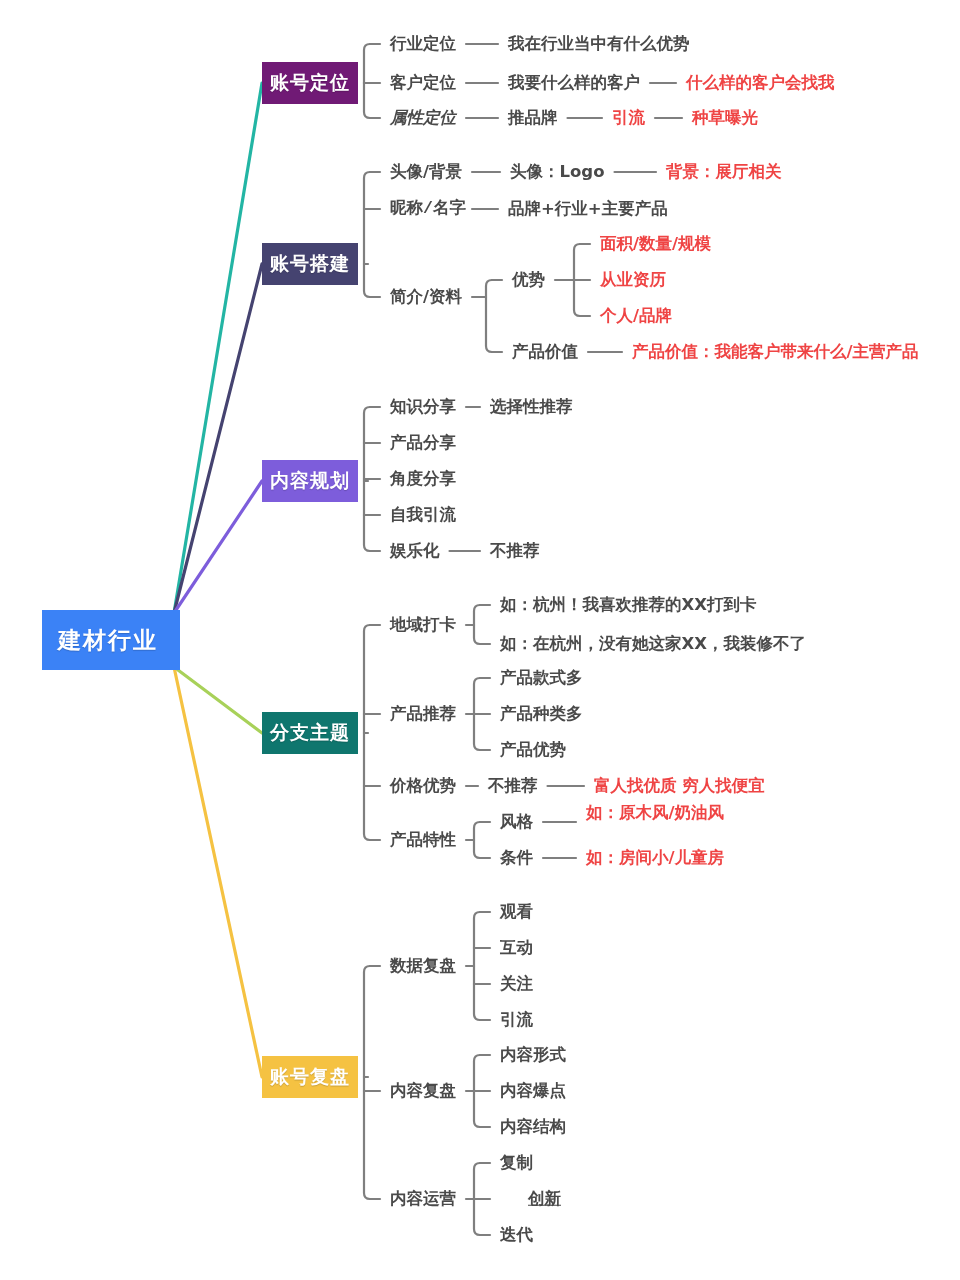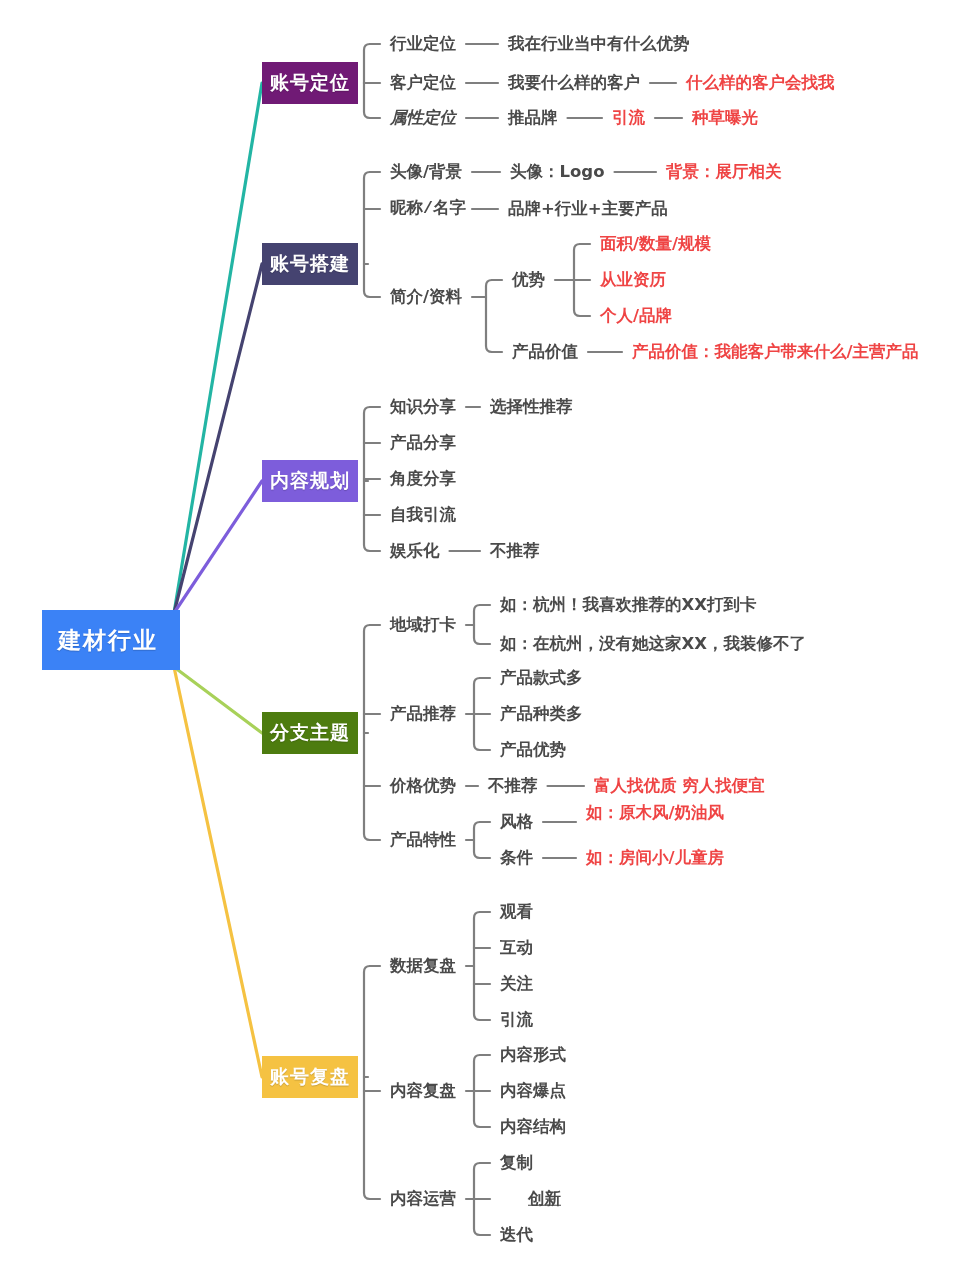--- a/index.html
+++ b/index.html
@@ -181,21 +181,21 @@
       <div class="node" style="left: 262px; top: 460px; width: 96px; height: 42px; background: rgb(125, 93, 219);">
         <span>内容规划</span>
       </div>
       <div class="leaf lvl2" style="left: 390px; top: 407px;"><span>知识分享</span></div>
       <div class="leaf lvl3" style="left: 490px; top: 407px;"><span>选择性推荐</span></div>
       <div class="leaf lvl2" style="left: 390px; top: 443px;"><span>产品分享</span></div>
       <div class="leaf lvl2" style="left: 390px; top: 479px;"><span>角度分享</span></div>
       <div class="leaf lvl2" style="left: 390px; top: 515px;"><span>自我引流</span></div>
       <div class="leaf lvl2" style="left: 390px; top: 551px;"><span>娱乐化</span></div>
       <div class="leaf lvl3" style="left: 490px; top: 551px;"><span>不推荐</span></div>
-      <div class="node" style="left: 262px; top: 712px; width: 96px; height: 42px; background: #4d7c0f;">
+      <div class="node" style="left: 262px; top: 712px; width: 96px; height: 42px; background: #0f766e;">
         <span>分支主题</span>
       </div>
       <div class="leaf lvl2" style="left: 390px; top: 625px;"><span>地域打卡</span></div>
       <div class="leaf lvl3" style="left: 500px; top: 605px;"><span>如：杭州！我喜欢推荐的XX打到卡</span></div>
       <div class="leaf lvl3" style="left: 500px; top: 644px;"><span>如：在杭州，没有她这家XX，我装修不了</span></div>
       <div class="leaf lvl2" style="left: 390px; top: 714px;"><span>产品推荐</span></div>
       <div class="leaf lvl3" style="left: 500px; top: 678px;"><span>产品款式多</span></div>
       <div class="leaf lvl3" style="left: 500px; top: 714px;"><span>产品种类多</span></div>
       <div class="leaf lvl3" style="left: 500px; top: 750px;"><span>产品优势</span></div>
       <div class="leaf lvl2" style="left: 390px; top: 786px;"><span>价格优势</span></div>

